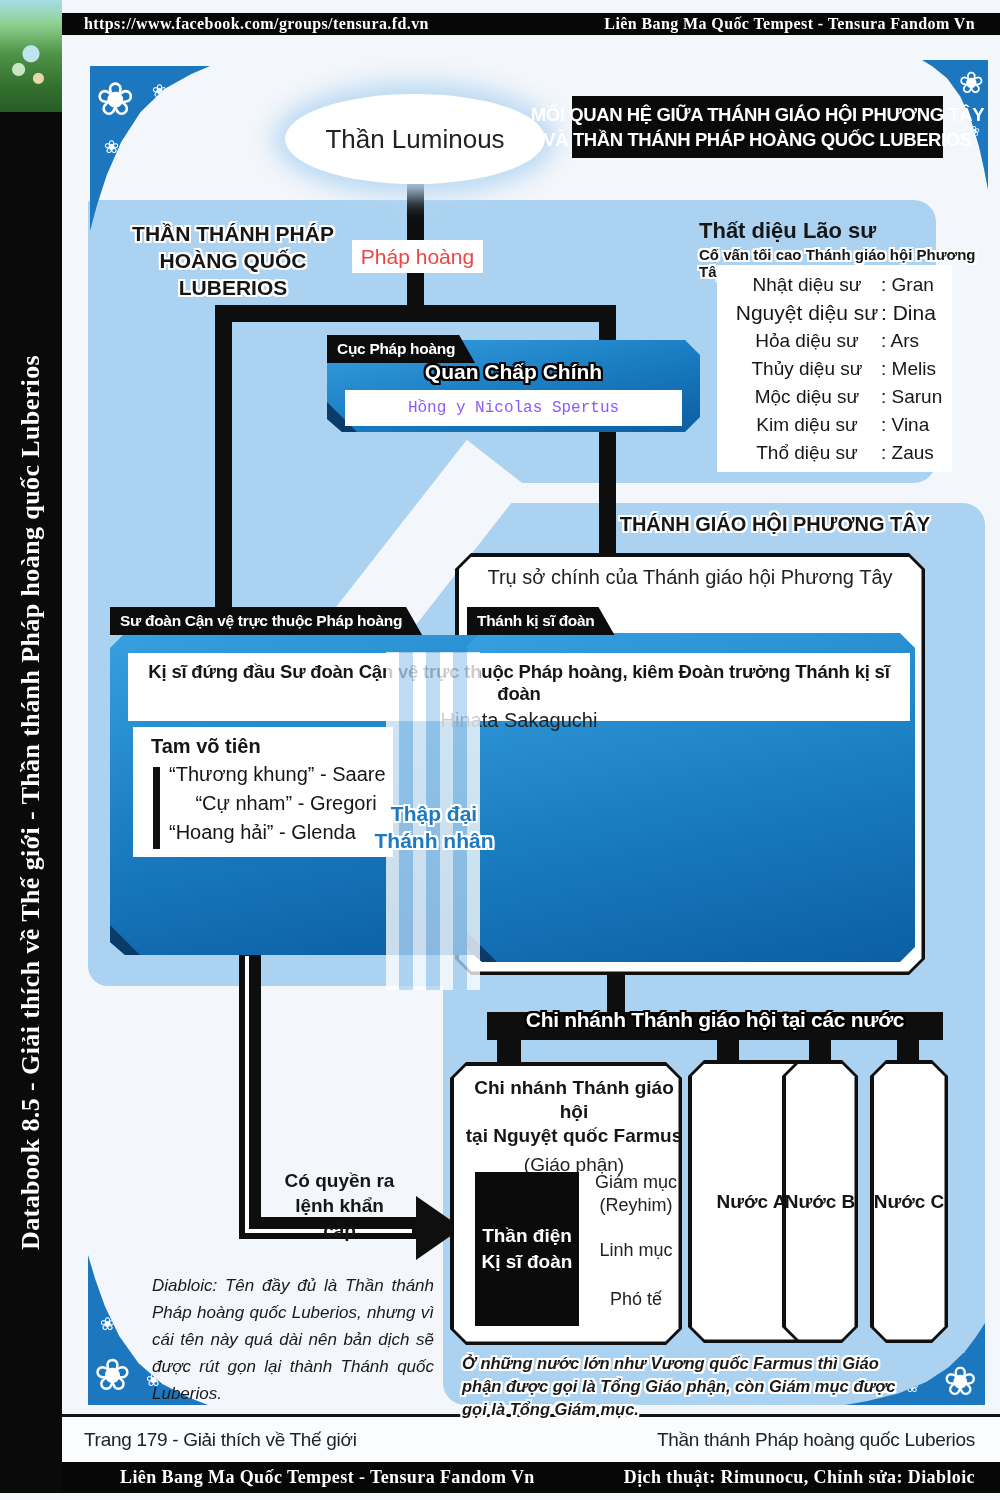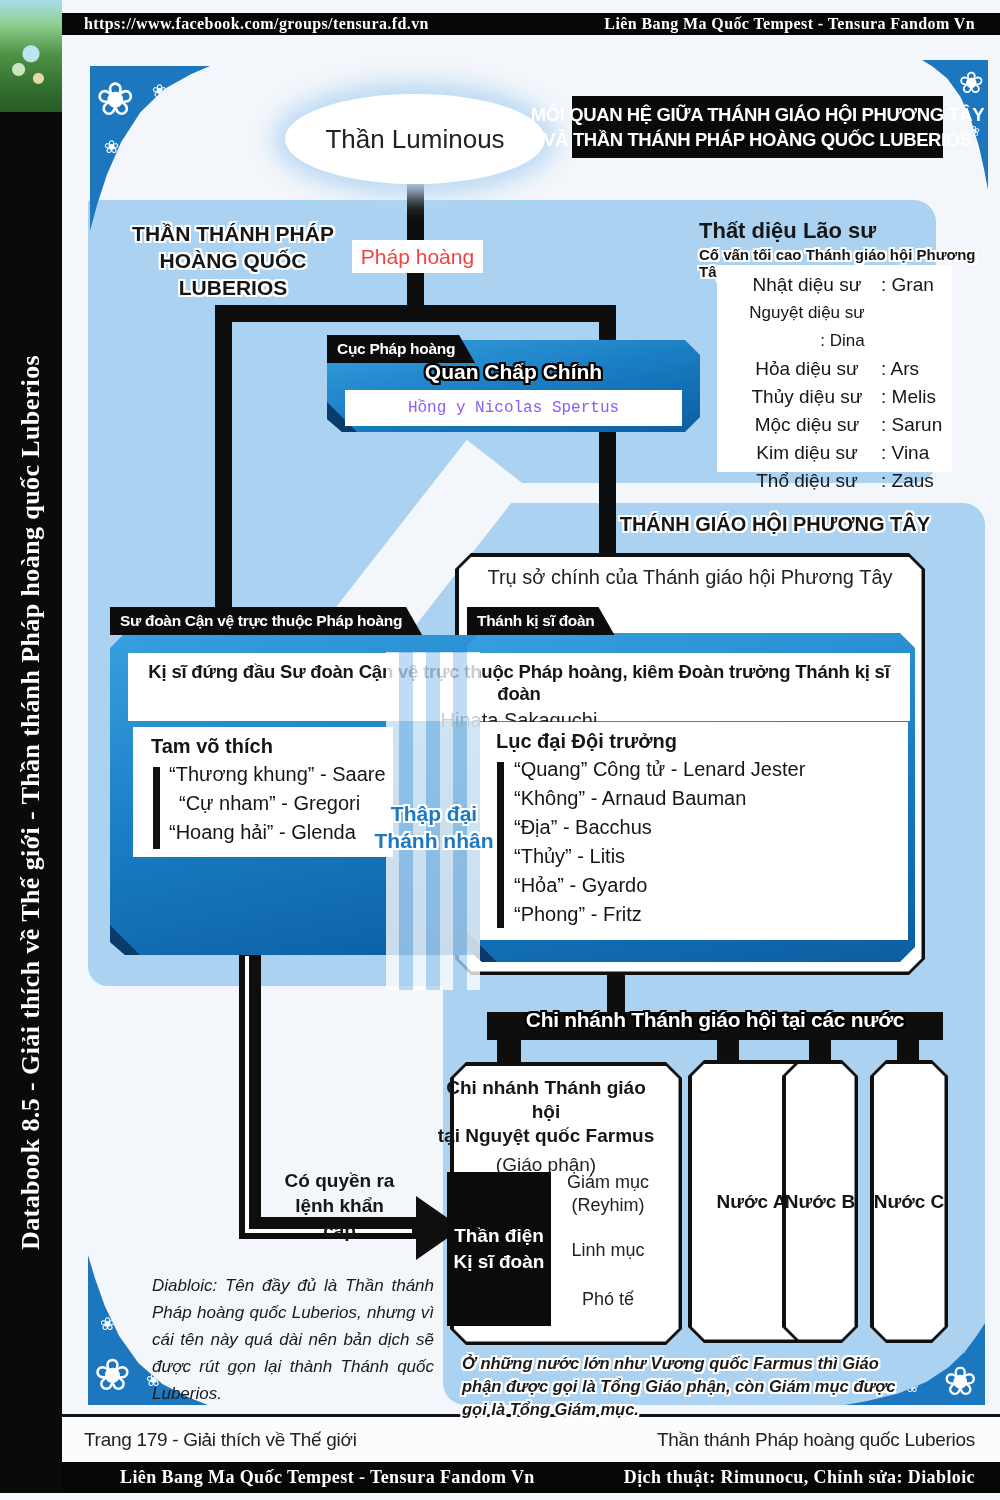--- a/index.html
+++ b/index.html
@@ -119,21 +119,21 @@
     <span style="font-size:21px;color:#ef4444;">Pháp hoàng</span>
   </div>
 
   <div class="abs" style="left:699px;top:218px;font-weight:800;font-size:22px;z-index:6;">Thất diệu Lão sư</div>
   <div class="abs owhite" style="left:699px;top:246px;font-size:15px;font-weight:600;z-index:6;">Cố vấn tối cao Thánh giáo hội Phương Tây</div>
   <div class="abs" style="left:717px;top:265px;width:235px;height:207px;background:#fff;z-index:6;padding:6px 0 0 16px;box-sizing:border-box;text-align:center;">
     <div style="display:flex;font-size:19px;line-height:28px;">
         <span style="width:148px;">Nhật diệu sư</span>
         <span>: Gran</span>
       </div>
-    <div style="display:flex;font-size:17px;line-height:28px;flex-direction:column;">
+    <div style="display:flex;font-size:21px;line-height:28px;">
         <span style="width:148px;">Nguyệt diệu sư</span>
         <span>: Dina</span>
       </div>
     <div style="display:flex;font-size:19px;line-height:28px;">
         <span style="width:148px;">Hỏa diệu sư</span>
         <span>: Ars</span>
       </div>
     <div style="display:flex;font-size:19px;line-height:28px;">
         <span style="width:148px;">Thủy diệu sư</span>
         <span>: Melis</span>
@@ -181,49 +181,39 @@
     <div style="font-size:20px;margin-top:4px;color:#222;">Hinata Sakaguchi</div>
   </div>
 
   <div class="abs stripes" style="left:386px;top:652px;width:94px;height:338px;"></div>
   <div class="abs owhite" style="left:374px;top:800px;width:120px;text-align:center;color:#1c79c2;font-weight:800;font-size:21px;line-height:27px;z-index:8;">
     <div>Thập đại</div>
     <div>Thánh nhân</div>
   </div>
 
   <div class="abs" style="left:133px;top:727px;width:260px;height:130px;background:#fff;z-index:7;padding:8px 0 0 18px;box-sizing:border-box;">
-    <div class="listhead">Tam võ thích</div>
+    <div class="listhead">Tam võ tiên</div>
     <div class="listbar" style="left:20px;top:40px;height:82px;"></div>
     <div class="item" style="margin-left:18px;margin-top:2px;">“Thương khung” - Saare</div>
-    <div class="item" style="margin-left:28px;">“Cự nham” - Gregori</div>
+    <div class="item" style="margin-left:28px;text-align:center;">“Cự nham” - Gregori</div>
     <div class="item" style="margin-left:18px;">“Hoang hải” - Glenda</div>
   </div>
 
-  <div class="abs" style="left:480px;top:722px;width:428px;height:218px;background:#fff;z-index:7;padding:8px 0 0 16px;box-sizing:border-box;">
-    <div class="listhead">Lục đại Đội trưởng</div>
-    <div class="listbar" style="left:17px;top:40px;height:166px;"></div>
-    <div class="item" style="margin-left:18px;margin-top:2px;">“Quang” Công tử - Lenard Jester</div>
-    <div class="item" style="margin-left:18px;">“Không” - Arnaud Bauman</div>
-    <div class="item" style="margin-left:18px;">“Địa” - Bacchus</div>
-    <div class="item" style="margin-left:18px;">“Thủy” - Litis</div>
-    <div class="item" style="margin-left:18px;">“Hỏa” - Gyardo</div>
-    <div class="item" style="margin-left:18px;">“Phong” - Fritz</div>
-  </div>
 
   <div class="abs" style="left:487px;top:1012px;width:456px;height:28px;background:#0e0e0e;z-index:4;"></div>
   <div class="abs oblack" style="left:487px;top:1008px;width:456px;text-align:center;color:#fff;font-weight:800;font-size:21px;z-index:4;letter-spacing:-.3px;">Chi nhánh Thánh giáo hội tại các nước</div>
   <div class="abs line" style="left:497px;top:1040px;width:24px;height:24px;z-index:3;"></div>
   <div class="abs line" style="left:717px;top:1040px;width:22px;height:24px;z-index:3;"></div>
   <div class="abs line" style="left:809px;top:1040px;width:22px;height:24px;z-index:3;"></div>
   <div class="abs line" style="left:897px;top:1040px;width:22px;height:24px;z-index:3;"></div>
 
   <div class="abs octo" style="left:450px;top:1062px;width:232px;height:283px;">
     <div class="octo-in"></div>
   </div>
-  <div class="abs" style="left:430px;top:1062px;width:232px;height:199px;z-index:6;">
+  <div class="abs" style="left:458px;top:1062px;width:232px;height:199px;z-index:6;">
     <div style="text-align:center;font-weight:800;font-size:19px;line-height:24px;margin-top:14px;">
       <div>Chi nhánh Thánh giáo hội</div>
       <div>tại Nguyệt quốc Farmus</div>
     </div>
     <div style="text-align:center;font-size:19px;margin-top:6px;color:#222;">(Giáo phận)</div>
     <div class="ctr" style="position:absolute;left:17px;top:110px;width:104px;height:154px;background:#0b0b0b;flex-direction:column;">
       <div style="color:#fff;font-weight:800;font-size:19px;line-height:26px;">Thần điện</div>
       <div style="color:#fff;font-weight:800;font-size:19px;line-height:26px;">Kị sĩ đoàn</div>
     </div>
     <div style="position:absolute;left:130px;top:110px;width:96px;text-align:center;color:#222;">

